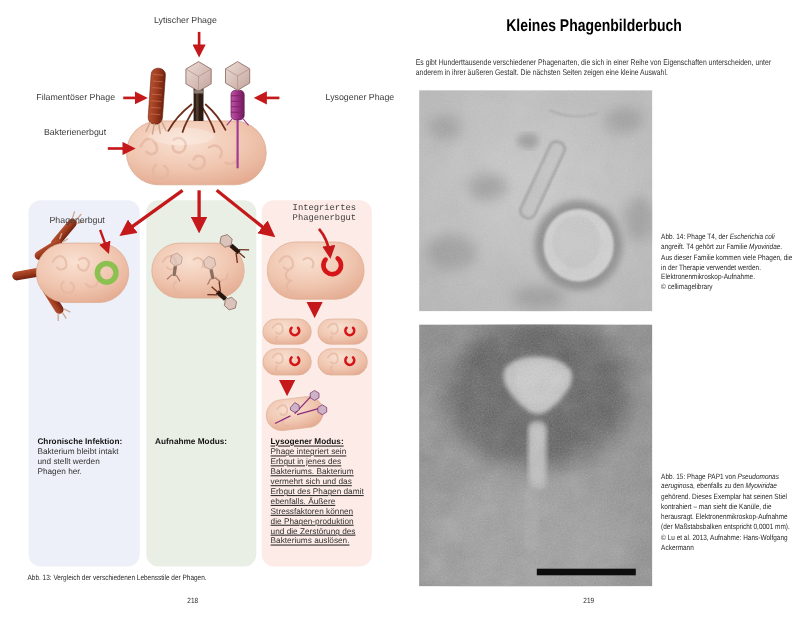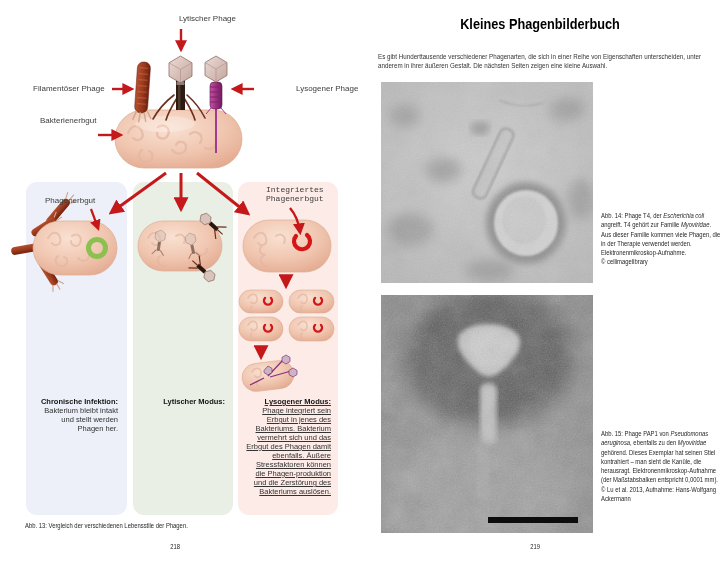--- a/index.html
+++ b/index.html
@@ -5,21 +5,21 @@
   html,body { margin:0; padding:0; background:#ffffff; }
   .spread { position:relative; width:720px; height:574px; background:#fff;
             font-family:"Liberation Sans", sans-serif; overflow:hidden; }
   
   .lbl { position:absolute; font-size:8px; color:#3c3c3c; white-space:nowrap; }
   .lbl2 { line-height:8.5px;font-family:Liberation Mono, monospace; }
   .panel { position:absolute; top:182px; height:333px; border-radius:11px; }
   #panel-chronic { left:26px;  width:101px; background:#edf0f8; }
   #panel-lytic   { left:133px; width:100px; background:#e9efe5; }
   #panel-lyso    { left:238px; width:100px; background:#fcebe6; }
-  .panel-text { position:absolute; font-size:7.5px; line-height:9px; color:#333;text-align:right; }
+  .panel-text { position:absolute; font-size:7.5px; line-height:9px; color:#333; }
   .panel-title { font-weight:bold; color:#141414; display:block; }
   .diagram-svg { position:absolute; left:0; top:0; pointer-events:none; }
   .cond { transform:scaleX(0.84); transform-origin:0 0; }
   .caption-sm { position:absolute; font-size:7px; line-height:9.3px; color:#262626; }
   .pageno { position:absolute; font-size:7px; color:#262626; width:60px; text-align:center; }
   
   .book-title { position:absolute; left:360px; top:15px; width:360px; margin:0;
                 text-align:center; font-size:15.5px; font-weight:bold; color:#000;
                 transform:scaleX(0.82); }
   .intro { position:absolute; left:378px; top:44px; width:408px; font-size:7.6px;
@@ -244,36 +244,36 @@
           </g>
           <g fill="#cdb3c8" stroke="#6e1c5a" stroke-width="0.6">
             <polygon points="286,355 290,357.4 290,361.6 286,364 282,361.6 282,357.4"></polygon>
             <polygon points="293,368 297,370.4 297,374.6 293,377 289,374.6 289,370.4"></polygon>
             <polygon points="268,366 272,368.4 272,372.6 268,375 264,372.6 264,370.4"></polygon>
           </g>
         </g>
       </g>
     </svg>
 
-    <div class="lbl" style="left:140px; top:14px; width:96px; text-align:right;">Lytischer Phage</div>
+    <div class="lbl" style="left:140px; top:14px; width:96px; text-align:left;">Lytischer Phage</div>
     <div class="lbl" style="left:33px; top:84px;">Filamentöser Phage</div>
     <div class="lbl" style="left:258px; top:84px;margin-left:38px;">Lysogener Phage</div>
     <div class="lbl" style="left:40px; top:116px;">Bakterienerbgut</div>
     <div class="lbl" style="left:45px; top:196px;">Phagenerbgut</div>
     <div class="lbl lbl2" style="left:266px; top:186px;">
       <div>Integriertes</div>
       <div>Phagenerbgut</div>
     </div>
 
     <div class="panel-text" style="left:34px; top:397px; width:84px;">
       <span class="panel-title">Chronische Infektion:</span>
       <span>Bakterium bleibt intakt und stellt werden Phagen her.</span>
     </div>
     <div class="panel-text" style="left:141px; top:397px; width:84px;">
-      <span class="panel-title">Lytischer Modus:</span>
+      <span class="panel-title">Aufnahme Modus:</span>
     </div>
     <div class="panel-text" style="left:246px; top:397px; width:85px;text-decoration:underline;">
       <span class="panel-title">Lysogener Modus:</span>
       <span>Phage integriert sein Erbgut in jenes des Bakteriums. Bakterium vermehrt sich und das Erbgut des Phagen damit ebenfalls. Äußere Stressfaktoren können die Phagen-produktion und die Zerstörung des Bakteriums auslösen.</span>
     </div>
 
     <div class="caption-sm cond" style="left:25px; top:521px; width:200px;">Abb. 13: Vergleich der verschiedenen Lebensstile der Phagen.</div>
     <div class="pageno cond" style="left:150px; top:543px;">218</div>
   </section>
 

